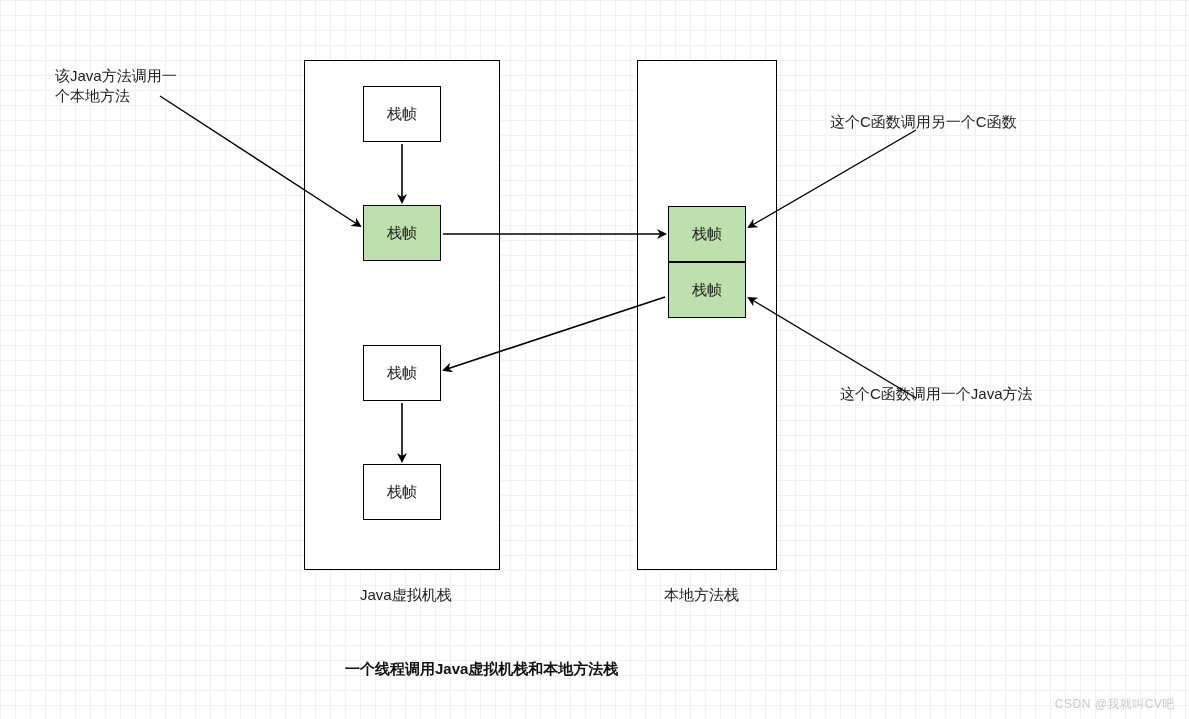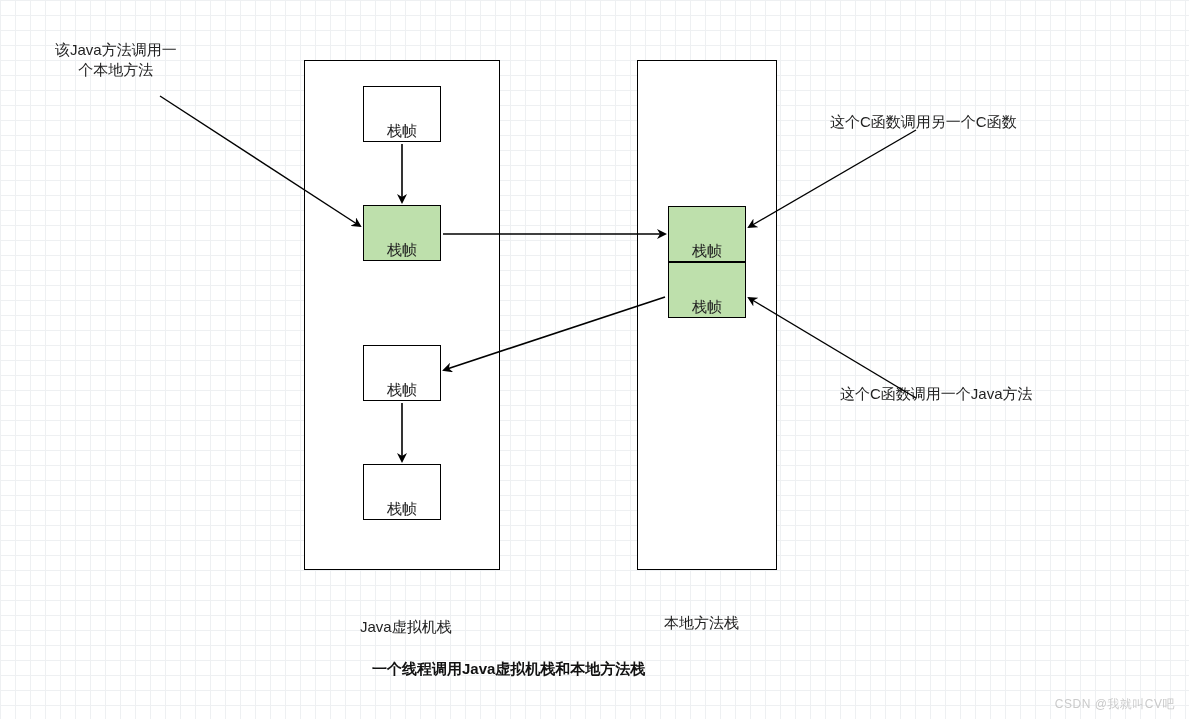--- a/index.html
+++ b/index.html
@@ -19,21 +19,21 @@
   .stack-box {
     position: absolute;
     border: 1.5px solid #000;
     background: #fff;
   }
   .frame {
     position: absolute;
     border: 1.5px solid #000;
     background: #fff;
     display: flex;
-    align-items: flex-end;
+    align-items: center;
     justify-content: center;
     font-size: 15px;
     color: #222;
   }
   .frame.green { background: #bee0ac; }
   .label {
     position: absolute;
     font-size: 15px;
     color: #222;
     text-align: center;
@@ -82,32 +82,32 @@
   <span>栈帧</span>
 </div>
 
 <div class="frame green" style="left:668px; top:206px; width:78px; height:56px;">
   <span>栈帧</span>
 </div>
 <div class="frame green" style="left:668px; top:262px; width:78px; height:56px;">
   <span>栈帧</span>
 </div>
 
-<div class="label" style="left:55px; top:40px; text-align:center;">该Java方法调用一
+<div class="label" style="left:55px; top:66px; text-align:left;">该Java方法调用一
 个本地方法</div>
 
 <div class="label" style="left:830px; top:112px;">这个C函数调用另一个C函数</div>
 
 <div class="label" style="left:840px; top:384px;">这个C函数调用一个Java方法</div>
 
-<div class="label" style="left:360px; top:585px;margin-top:32px;">Java虚拟机栈</div>
+<div class="label" style="left:360px; top:585px;">Java虚拟机栈</div>
 
-<div class="label" style="left:664px; top:585px;margin-top:28px;">本地方法栈</div>
+<div class="label" style="left:664px; top:585px;">本地方法栈</div>
 
-<div class="caption-main" style="left:372px; top:660px;">一个线程调用Java虚拟机栈和本地方法栈</div>
+<div class="caption-main" style="left:345px; top:660px;">一个线程调用Java虚拟机栈和本地方法栈</div>
 
 <div class="watermark">CSDN @我就叫CV吧</div>
 
 <svg class="arrows">
   <defs>
     <marker id="ah" markerWidth="10" markerHeight="10" refX="8" refY="5" orient="auto" markerUnits="userSpaceOnUse">
       <path d="M0,0 L10,5 L0,10 L3,5 Z" fill="#000"></path>
     </marker>
   </defs>
 

